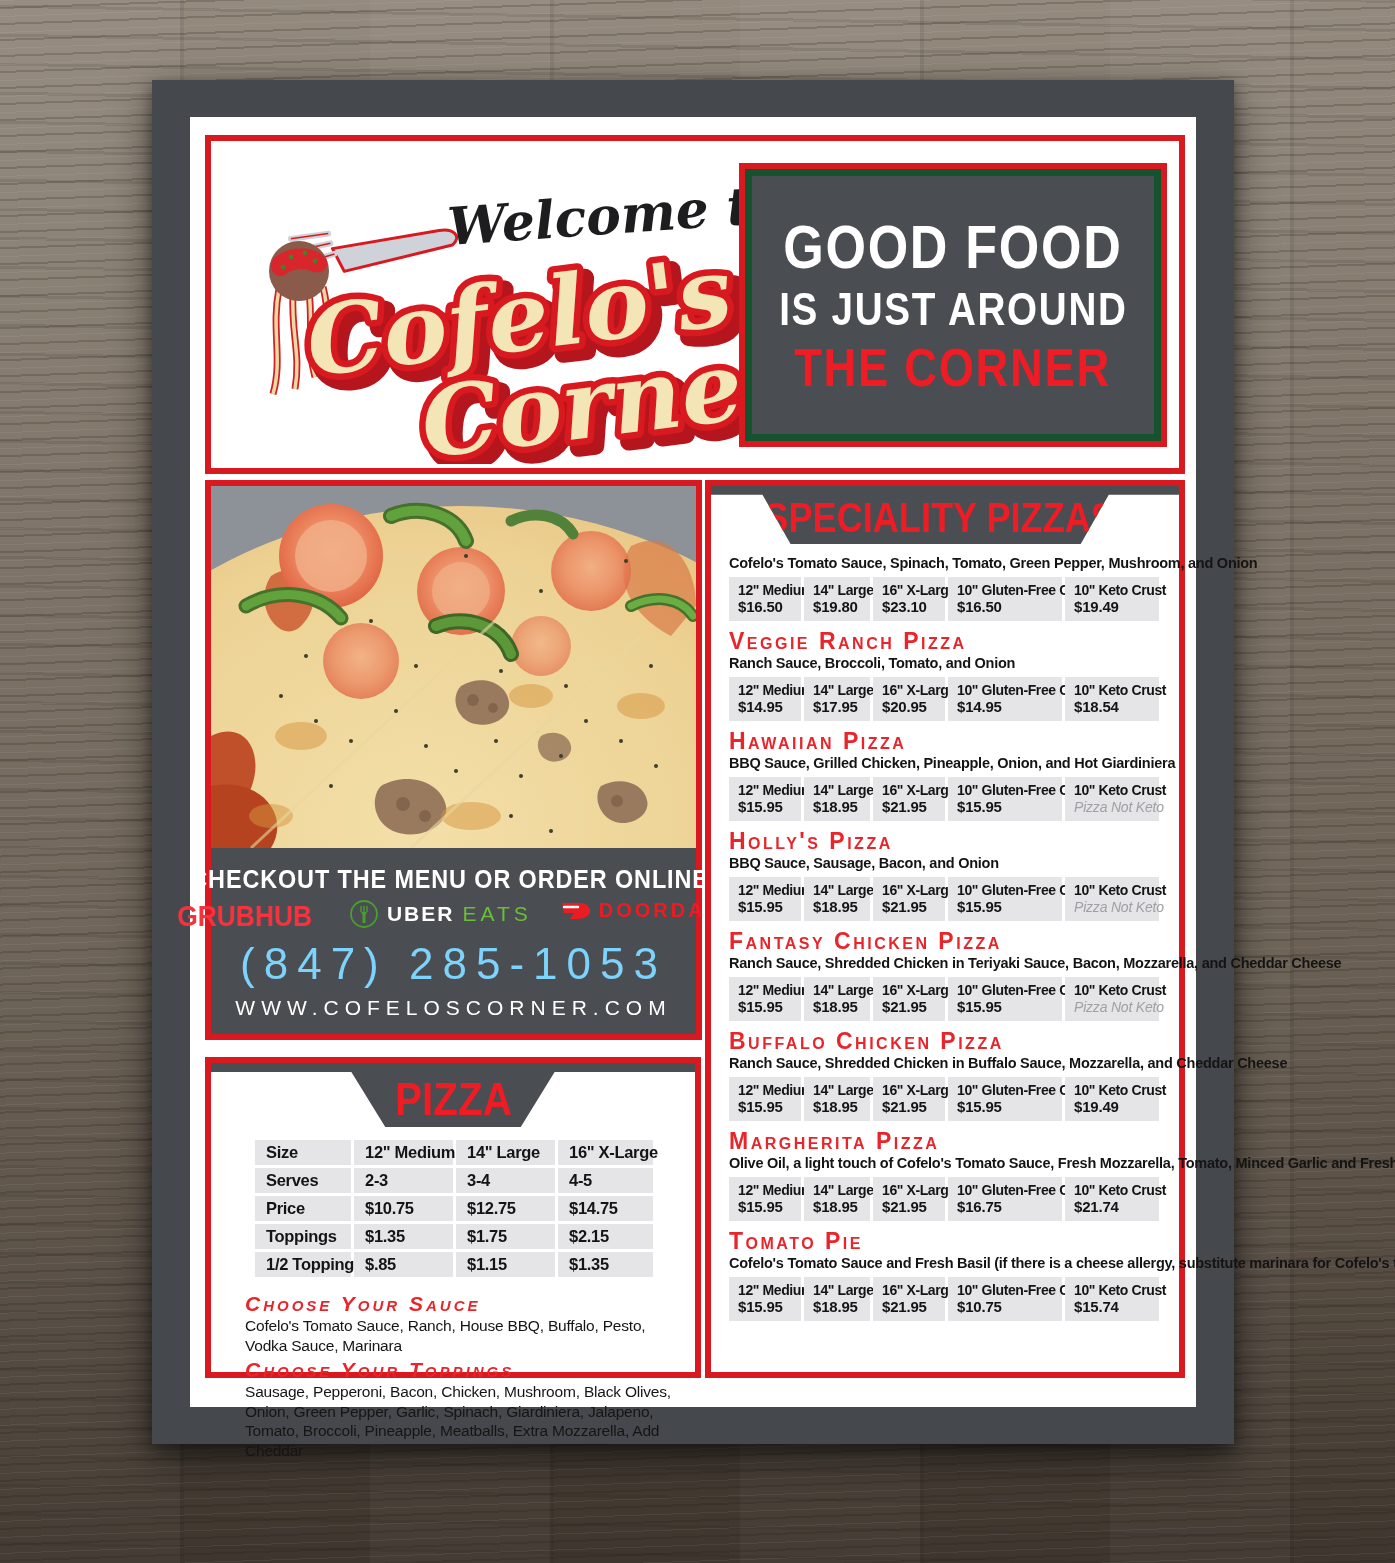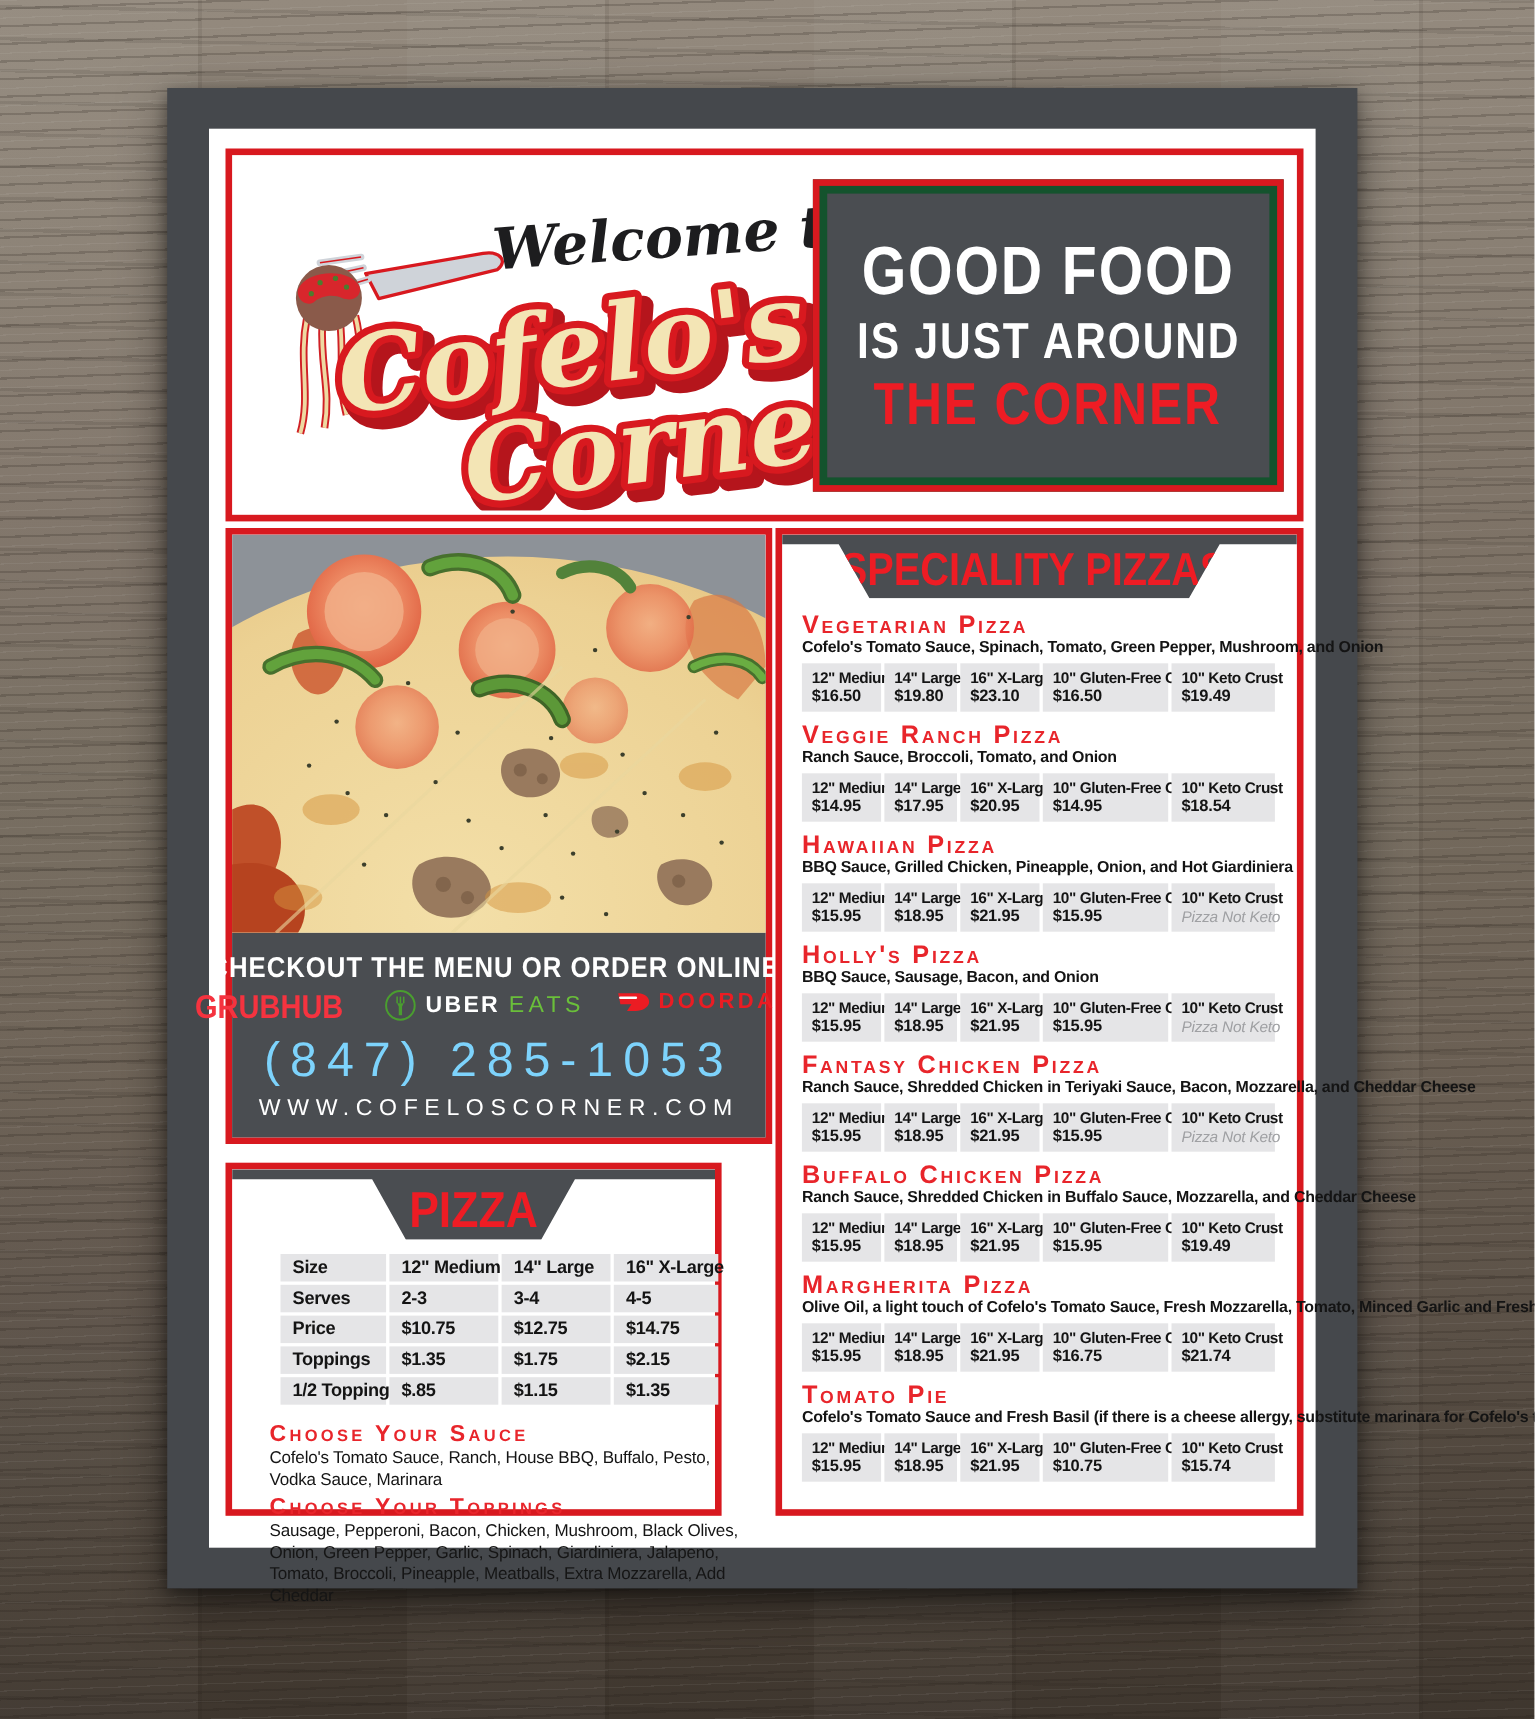--- a/index.html
+++ b/index.html
@@ -49,27 +49,27 @@
   .doordash{display:flex;align-items:center;gap:7px;}
   .dd-word{color:#eb1c23;font-weight:bold;font-size:20px;letter-spacing:3px;}
   .phone{color:#7dd3fc;font-size:44px;letter-spacing:9px;font-weight:400;line-height:1.15;}
   .site{color:#fff;font-size:21px;letter-spacing:6px;font-weight:400;}
 
   
   .trap{position:relative;width:100%;background:var(--charcoal2);display:flex;align-items:center;justify-content:center;}
   .trap-title{color:var(--red-bright);font-weight:bold;line-height:1;display:inline-block;transform:scaleX(.88);white-space:nowrap;}
 
   
-  .pizza-box{left:15px;top:940px;width:451px;height:321px;border:6px solid var(--red);background:#fff;position:absolute;}
+  .pizza-box{left:15px;top:940px;width:496px;height:321px;border:6px solid var(--red);background:#fff;position:absolute;}
   .pizza-trap{height:64px;clip-path:polygon(0 0,100% 0,100% 14%,71% 14%,64% 100%,36% 100%,29% 14%,0 14%);}
   .pizza-trap .trap-title{font-size:46px;padding-top:8px;}
   .pizza-table{display:grid;grid-template-columns:96px 99px 99px 95px;gap:3px;margin:13px 0 15px 44px;}
   .pt-cell{background:var(--cell);font-weight:bold;font-size:16.5px;color:#141414;line-height:25px;padding-left:11px;white-space:nowrap;letter-spacing:-.3px;}
   .choose{margin:9px 0 0 34px;width:445px;}
-  .choose-h{font-variant:small-caps;font-weight:bold;font-size:21px;letter-spacing:3px;color:#e8252b;line-height:1.15;}
+  .choose-h{font-variant:small-caps;font-weight:bold;font-size:21px;letter-spacing:3px;color:#e8252b;line-height:1.15;font-style:italic;}
   .choose-t{font-weight:normal;font-size:15.5px;color:#151515;line-height:1.26;letter-spacing:-.2px;margin-bottom:3px;}
 
   
   .spec-box{left:515px;top:363px;width:480px;height:898px;border:6px solid var(--red);background:#fff;position:absolute;}
   .spec-trap{height:58px;clip-path:polygon(0 0,100% 0,100% 15%,85% 15%,79% 100%,17% 100%,11% 15%,0 15%);}
   .spec-trap .trap-title{font-size:42px;padding-top:6px;transform:scaleX(.86) translateX(-6px);}
   .spec-items{padding:10px 18px 0 18px;}
   .sp-item{margin-bottom:7px;}
   .sp-name{font-variant:small-caps;font-weight:bold;font-size:23px;letter-spacing:2.5px;color:#e8252b;line-height:26px;white-space:nowrap;}
   .sp-desc{font-weight:bold;font-size:14.5px;color:#141414;letter-spacing:-.25px;line-height:16px;margin:1px 0 6px 0;white-space:nowrap;}
@@ -307,21 +307,20 @@
           <div class="choose-t">Sausage, Pepperoni, Bacon, Chicken, Mushroom, Black Olives, Onion, Green Pepper, Garlic, Spinach, Giardiniera, Jalapeno, Tomato, Broccoli, Pineapple, Meatballs,  Extra Mozzarella, Add Cheddar</div>
         </div>
       </div>
 
       <div class="spec-box">
         <div class="trap spec-trap">
           <span class="trap-title">SPECIALITY PIZZAS</span>
         </div>
         <div class="spec-items">
             <div class="sp-item">
-              <div class="sp-name">Vegetarian Pizza</div>
               <div class="sp-desc">Cofelo's Tomato Sauce, Spinach, Tomato, Green Pepper, Mushroom, and Onion</div>
               <div class="sp-grid">
                 <div class="sp-cell">
                   <span class="sp-lbl">12" Medium</span>
                   <span class="sp-val">$16.50</span>
                 </div>
                 <div class="sp-cell">
                   <span class="sp-lbl">14" Large</span>
                   <span class="sp-val">$19.80</span>
                 </div>

